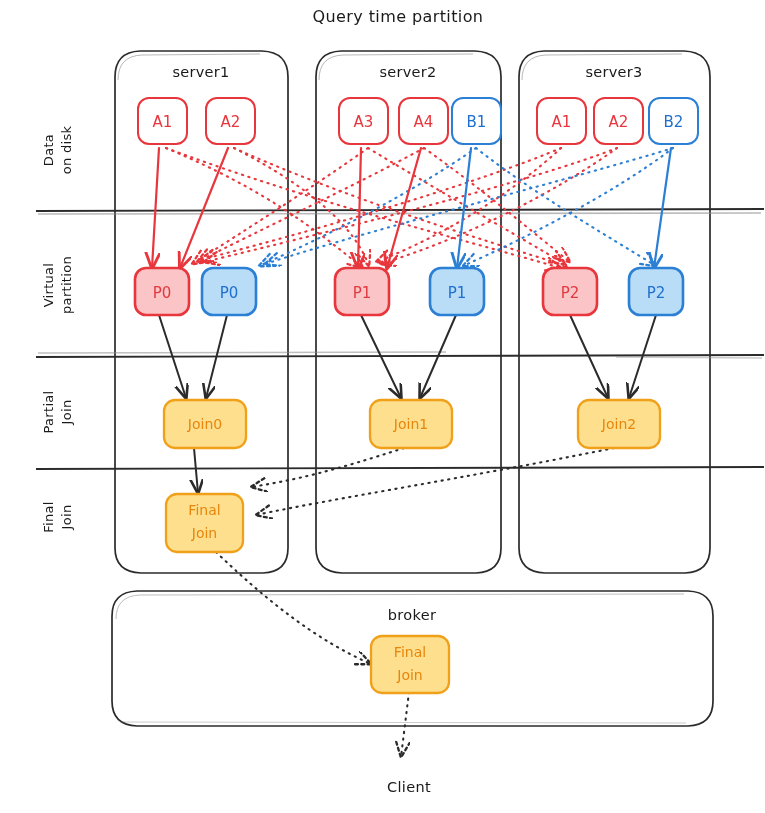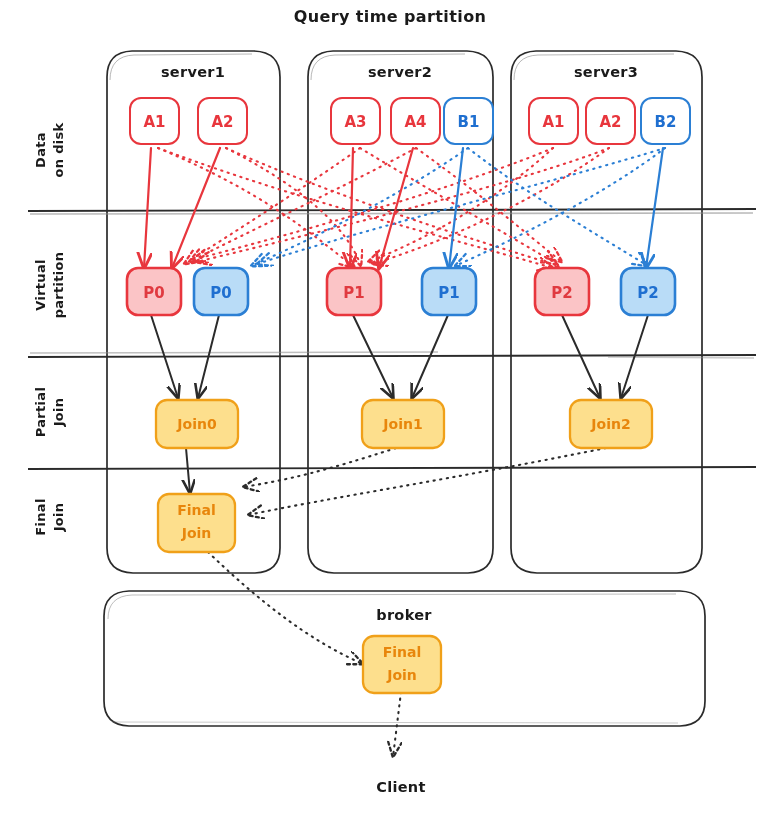--- a/index.html
+++ b/index.html
@@ -9,24 +9,23 @@
   }
   body {
     font-family: "DejaVu Sans", sans-serif;
     width: 765px;
     height: 813px;
     position: relative;
     overflow: hidden;
   }
   #stage {
     position: absolute;
-    left: 8px; top: 0;
+    left: 16px; top: 0;
     width: 633px;
     height: 813px;
-    font-weight: bold;
   }
   svg.layer {
     position: absolute;
     left: 0; top: 0;
     width: 765px;
     height: 813px;
     overflow: visible;
   }
   .htext {
     font-family: "DejaVu Sans", sans-serif;

